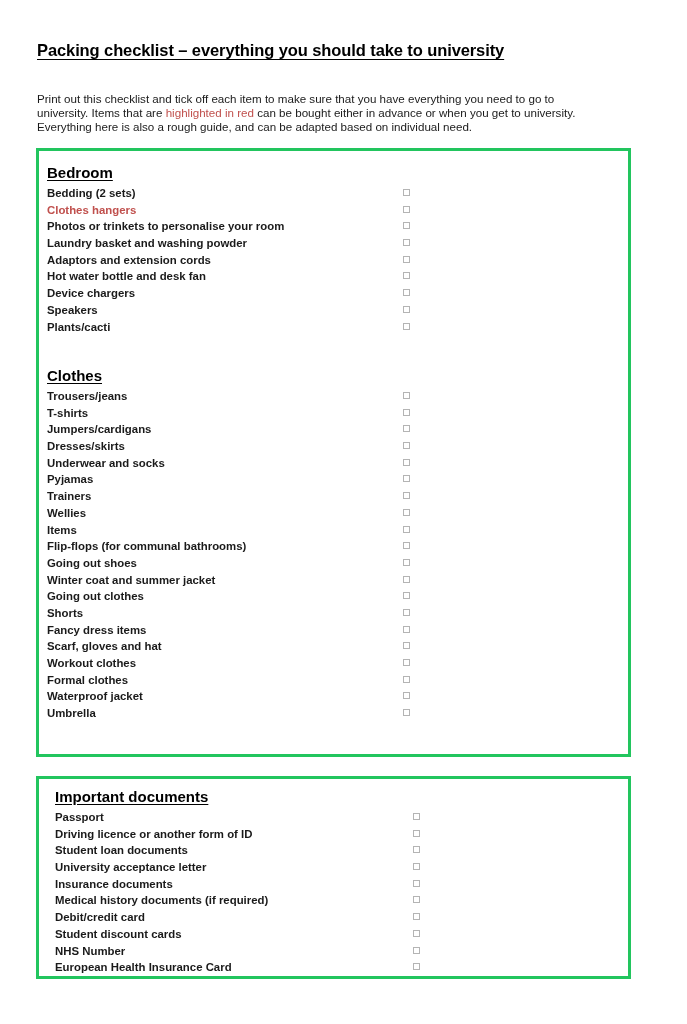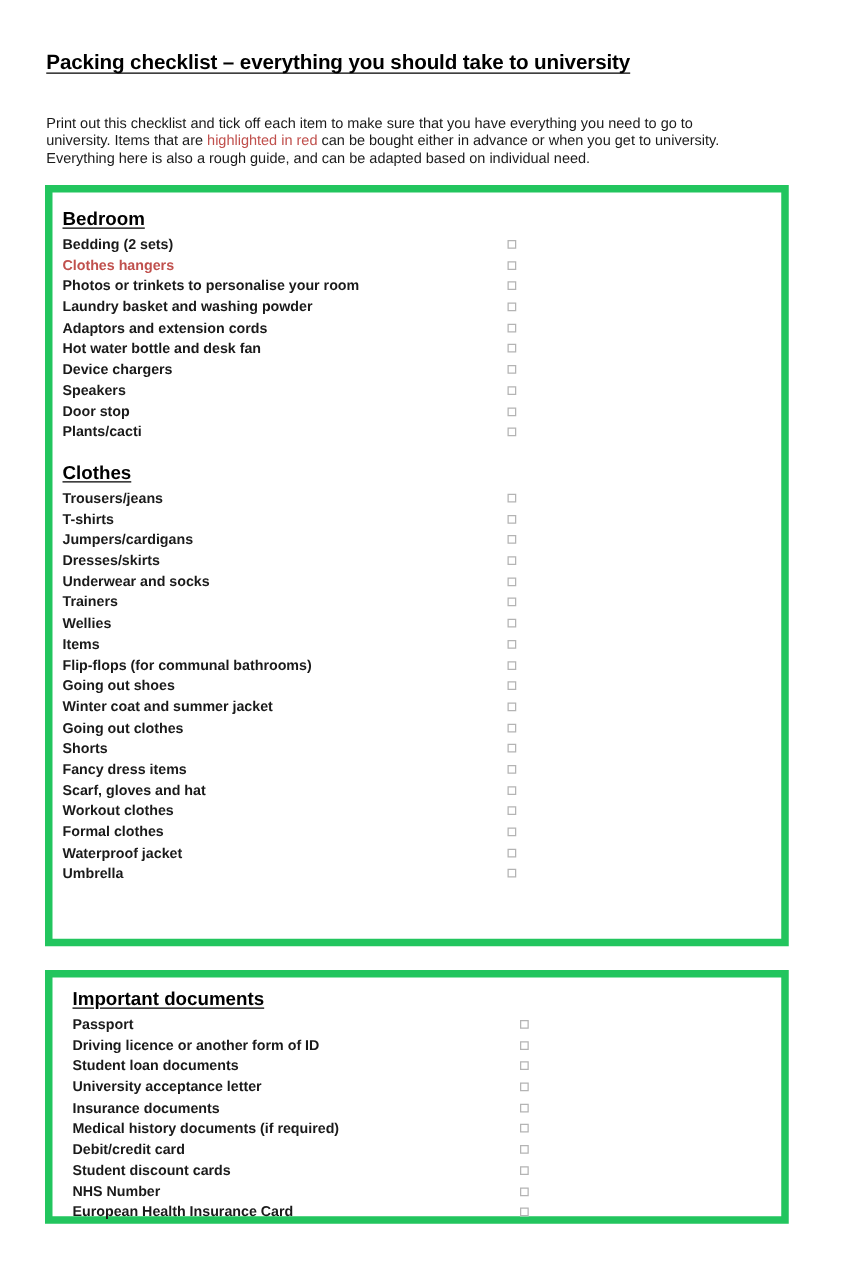--- a/index.html
+++ b/index.html
@@ -49,21 +49,21 @@
     color: #1a1a1a;
     text-align: left;
   }
   .intro .red {
     color: #c0504d;
   }
 
   
   .box {
     position: absolute;
-    border: 6px solid #22c55e;
+    border: 3px solid #22c55e;
     background: #ffffff;
     box-sizing: border-box;
   }
   #box-main {
     left: 36px;
     top: 148px;
     width: 595px;
     height: 609px;
   }
   #box-docs {
@@ -143,35 +143,35 @@
       </div>
       <ul class="item-list col-a">
           <li class="item"><span class="item-label">Bedding (2 sets)</span><span class="checkbox"></span></li>
           <li class="item red"><span class="item-label">Clothes hangers</span><span class="checkbox"></span></li>
           <li class="item"><span class="item-label">Photos or trinkets to personalise your room</span><span class="checkbox"></span></li>
           <li class="item"><span class="item-label">Laundry basket and washing powder</span><span class="checkbox"></span></li>
           <li class="item"><span class="item-label">Adaptors and extension cords</span><span class="checkbox"></span></li>
           <li class="item"><span class="item-label">Hot water bottle and desk fan</span><span class="checkbox"></span></li>
           <li class="item"><span class="item-label">Device chargers</span><span class="checkbox"></span></li>
           <li class="item"><span class="item-label">Speakers</span><span class="checkbox"></span></li>
-          <li class="item"><span class="item-label">Door stop</span><span class="checkbox"></span></li>
           <li class="item"><span class="item-label">Plants/cacti</span><span class="checkbox"></span></li>
         </ul>
     </div>
 
     <div class="sec-clothes">
       <div class="title-row">
         <span class="section-title">Clothes</span>
       </div>
       <ul class="item-list col-a">
           <li class="item"><span class="item-label">Trousers/jeans</span><span class="checkbox"></span></li>
           <li class="item"><span class="item-label">T-shirts</span><span class="checkbox"></span></li>
           <li class="item"><span class="item-label">Jumpers/cardigans</span><span class="checkbox"></span></li>
           <li class="item"><span class="item-label">Dresses/skirts</span><span class="checkbox"></span></li>
           <li class="item"><span class="item-label">Underwear and socks</span><span class="checkbox"></span></li>
+          <li class="item"><span class="item-label">Pyjamas</span><span class="checkbox"></span></li>
           <li class="item"><span class="item-label">Trainers</span><span class="checkbox"></span></li>
           <li class="item"><span class="item-label">Wellies</span><span class="checkbox"></span></li>
           <li class="item"><span class="item-label">Items</span><span class="checkbox"></span></li>
           <li class="item"><span class="item-label">Flip-flops (for communal bathrooms)</span><span class="checkbox"></span></li>
           <li class="item"><span class="item-label">Going out shoes</span><span class="checkbox"></span></li>
           <li class="item"><span class="item-label">Winter coat and summer jacket</span><span class="checkbox"></span></li>
           <li class="item"><span class="item-label">Going out clothes</span><span class="checkbox"></span></li>
           <li class="item"><span class="item-label">Shorts</span><span class="checkbox"></span></li>
           <li class="item"><span class="item-label">Fancy dress items</span><span class="checkbox"></span></li>
           <li class="item"><span class="item-label">Scarf, gloves and hat</span><span class="checkbox"></span></li>

